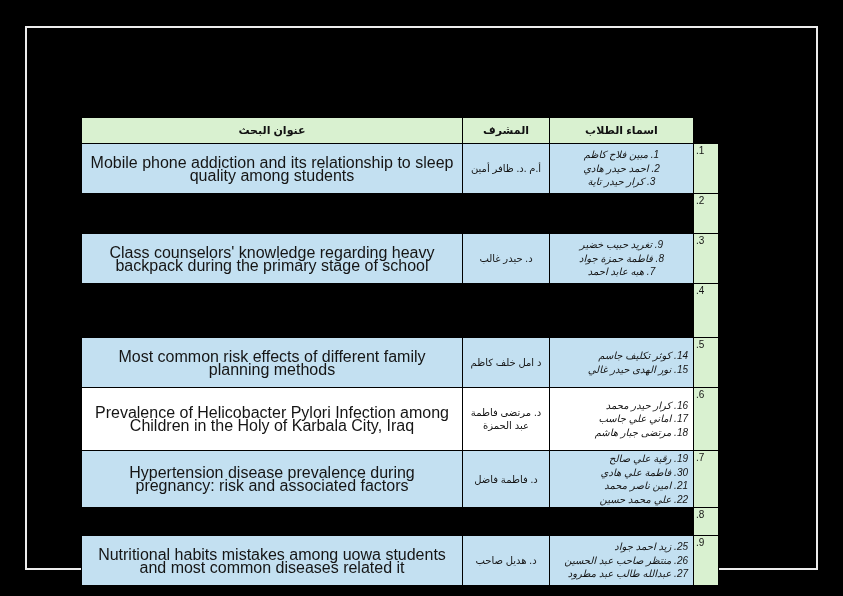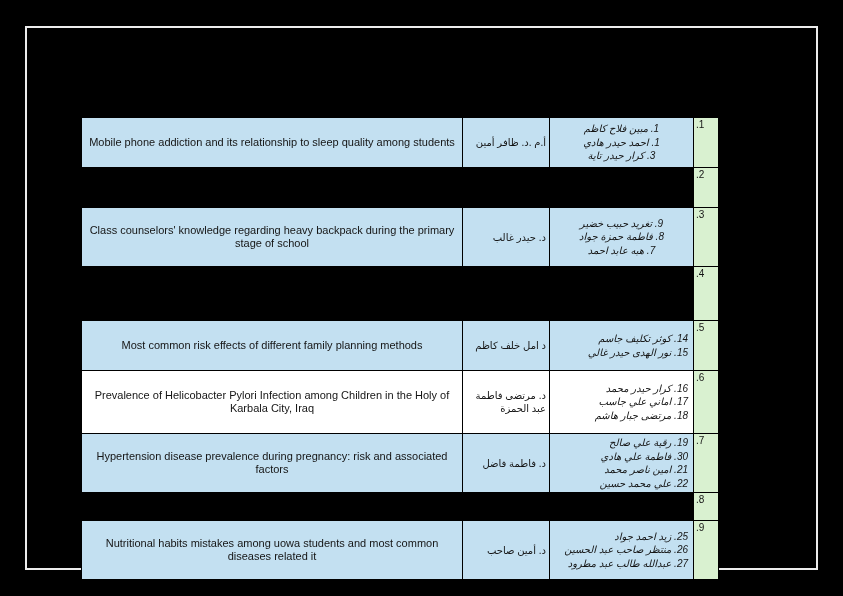--- a/index.html
+++ b/index.html
@@ -15,22 +15,22 @@
   table.doc{
     position:absolute;left:81px;top:117px;width:637px;
     border-collapse:collapse;table-layout:fixed;
   }
   td{border:1px solid #000;padding:0;color:#151515;vertical-align:middle;overflow:hidden;}
   .hh td.hcell{
     background:#d9f1d0;font-weight:bold;font-size:11px;text-align:center;
     vertical-align:middle;color:#111;
   }
   td.ghost{border:none;background:transparent;}
-  td.title{background:#c3e0f1;text-align:center;font-size:11px;line-height:13px;padding:16px 7px;}
-  td.sup{background:#c3e0f1;font-size:10px;line-height:13px;padding:18px 3px;}
+  td.title{background:#c3e0f1;text-align:center;font-size:16px;line-height:13px;padding:0 7px;}
+  td.sup{background:#c3e0f1;text-align:center;font-size:10px;line-height:13px;padding:18px 3px;}
   td.stu{background:#c3e0f1;font-size:10px;line-height:13.5px;padding:1px 4px;vertical-align:middle;}
   tr.wrow td.title, tr.wrow td.sup, tr.wrow td.stu{background:#ffffff;}
   td.num{
     background:#d9f1d0;font-size:10px;line-height:12px;vertical-align:top;
     text-align:left;padding:1px 1px 0 2px;
   }
   td.redacted{background:#000;border:none;}
   .sline{direction:ltr;unicode-bidi:plaintext;white-space:nowrap;font-style:italic;}
   .stu.c .sline{text-align:center;}
   .stu.r .sline{text-align:right;padding-right:1px;}
@@ -44,27 +44,33 @@
 
 <table class="doc">
   <colgroup>
     <col style="width:381px">
       <col style="width:87px">
       <col style="width:144px">
       <col style="width:25px">
   </colgroup>
 
   <tbody>
+      <tr class="hh h26">
+    <td class="hcell" dir="rtl">عنوان البحث</td>
+    <td class="hcell" dir="rtl">المشرف</td>
+    <td class="hcell" dir="rtl">اسماء الطلاب</td>
+    <td class="ghost"></td>
+  </tr>
 
   <tr class="h44">
     <td class="title">Mobile phone addiction and its relationship to sleep quality among students</td>
     <td class="sup" dir="rtl">أ.م .د. ظافر أمين</td>
     <td class="stu c">
       <div class="sline">1. مبين فلاح كاظم</div>
-      <div class="sline">1. احمد حيدر هادي</div>
+      <div class="sline">2. احمد حيدر هادي</div>
       <div class="sline">3. كرار حيدر تاية</div>
     </td>
     <td class="num">.1</td>
   </tr>
 
   <tr class="h40">
     <td colspan="3" class="redacted"></td>
     <td class="num">.2</td>
   </tr>
 
@@ -117,21 +123,21 @@
     <td class="num">.7</td>
   </tr>
 
   <tr class="h28">
     <td colspan="3" class="redacted"></td>
     <td class="num">.8</td>
   </tr>
 
   <tr class="h40">
     <td class="title">Nutritional habits mistakes among uowa students and most common diseases related it</td>
-    <td class="sup" dir="rtl">د. أمين صاحب</td>
+    <td class="sup" dir="rtl">د. هديل صاحب</td>
     <td class="stu r">
       <div class="sline">25. زيد احمد جواد</div>
       <div class="sline">26. منتظر صاحب عبد الحسين</div>
       <div class="sline">27. عبدالله طالب عبد مطرود</div>
     </td>
     <td class="num">.9</td>
   </tr>
 
 </tbody>
   </table>

